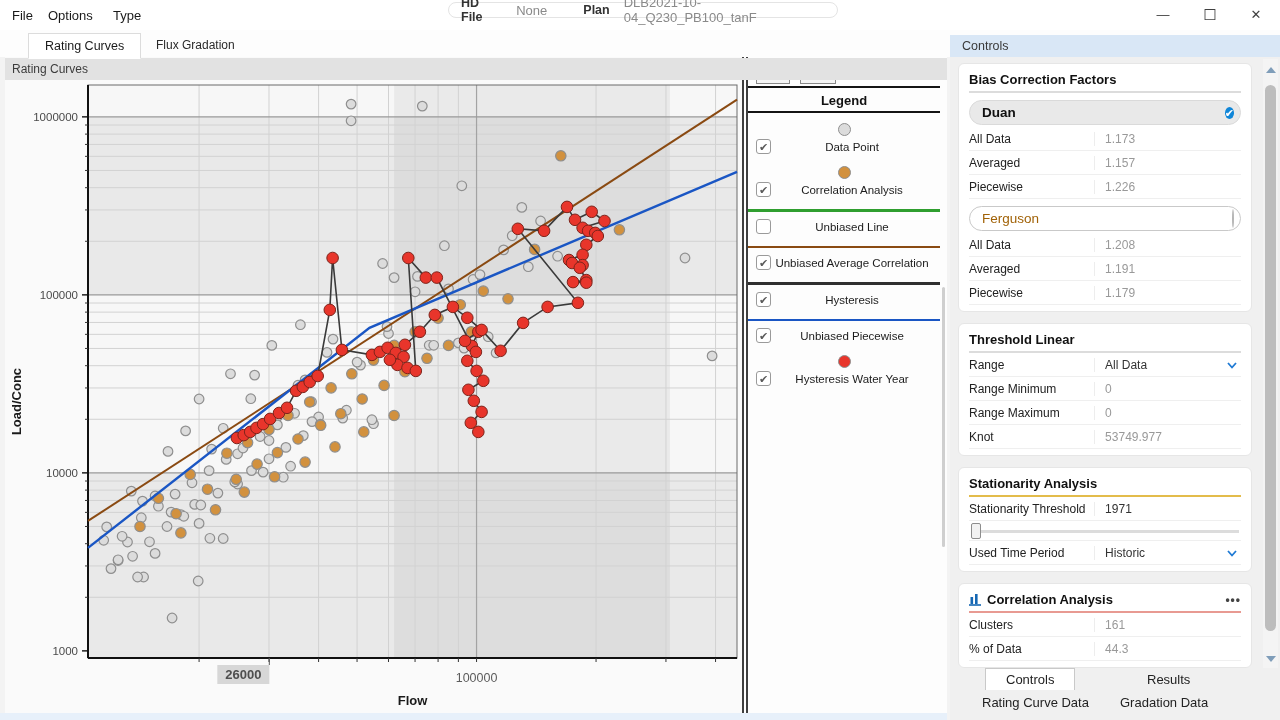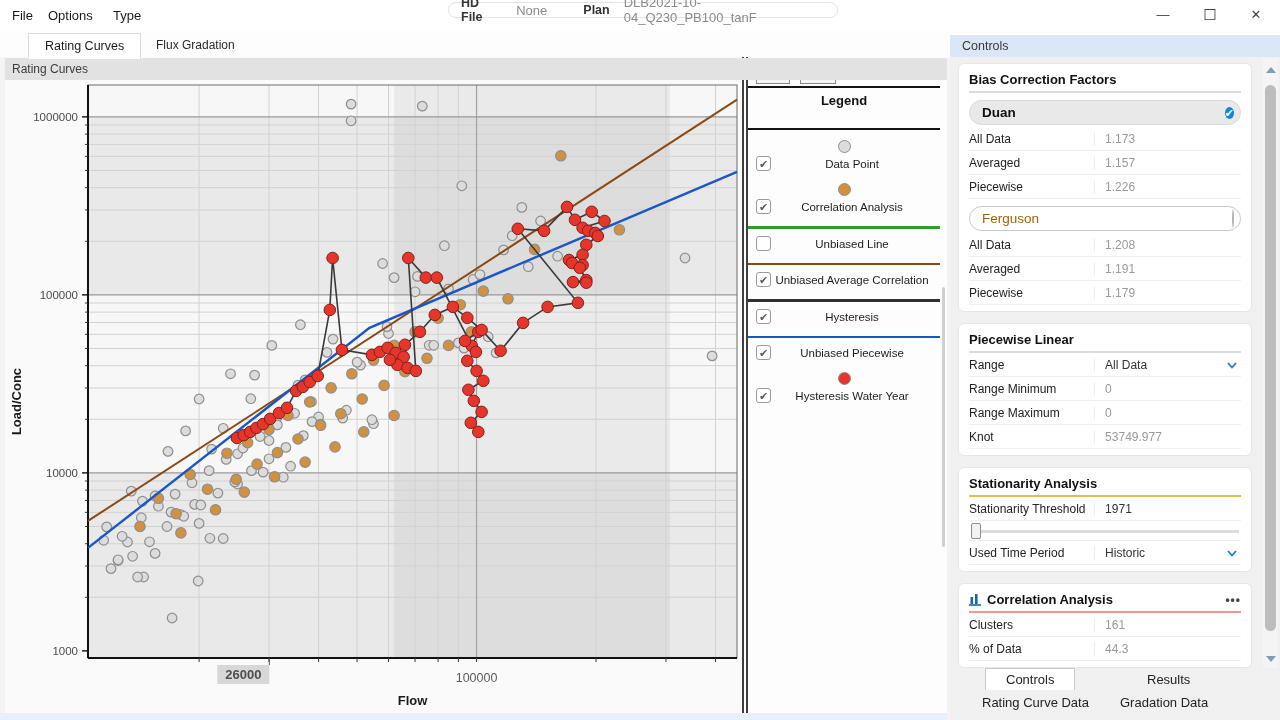--- a/index.html
+++ b/index.html
@@ -25,21 +25,21 @@
   .panel-header { position:absolute; left:0; top:0; width:942px; height:22px; background:#e2e2e2; font-size:12px; color:#3c3c3c; line-height:22px; padding-left:7px; z-index:1;}
   #chart { position:absolute; left:0; top:22px; }
 
   .splitter { position:absolute; left:742px; top:57px; width:6px; height:656px; background:#fff; border-left:2px solid #3f3f3f; border-right:2px solid #3f3f3f; }
 
   
   .legend-panel { position:absolute; left:748px; top:57px; width:199px; height:656px; background:#fdfdfd; }
   .lg-toolbar { position:absolute; left:0; top:2px; height:26px; display:flex; gap:10px; padding-left:8px; }
   .lg-btn { height:25px; border:1px solid #8a8a8a; background:#f6f6f6; display:flex; align-items:center; justify-content:center; gap:2px; padding:0 5px; }
   .lg-box { position:absolute; left:0; top:29px; width:192px; border-top:2px solid #141414; }
-  .lg-title { height:42px; border-bottom:2px solid #141414; text-align:center; font-weight:bold; font-size:13px; color:#111; line-height:25px; }
+  .lg-title { height:25px; border-bottom:2px solid #141414; text-align:center; font-weight:bold; font-size:13px; color:#111; line-height:25px; }
   .lg-items { padding-top:8px; }
   .lg-item { position:relative; }
   .lg-marker-row { height:17px; display:flex; align-items:center; justify-content:center; }
   .lg-circle { width:13px; height:13px; border-radius:50%; border:1.5px solid #8f8f8f; }
   .lg-line { height:2.5px; width:100%; }
   .lg-label-row { position:relative; height:18px; margin-bottom:8px; }
   .lg-check { position:absolute; left:8px; top:1px; width:15px; height:15px; border:1px solid #9a9a9a; border-radius:3px; background:#fff; font-size:11px; line-height:14px; text-align:center; color:#5a5a5a; }
   .lg-text { display:block; text-align:center; font-size:11.5px; color:#1c1c1c; line-height:18px; padding-left:16px; }
   .lg-scroll { position:absolute; right:2px; top:230px; width:3px; height:260px; background:#cfcfcf; border-radius:2px; }
 
@@ -553,21 +553,21 @@
           </div>
           <div class="crow">
             <span class="lab">Piecewise</span>
             <span class="val">
               <span>1.179</span>
             </span>
           </div>
         </div>
         <div class="card">
           <div class="card-title" style="border-bottom-color: rgb(220, 220, 220);">
-            <span>Piecewise Linear</span>
+            <span>Threshold Linear</span>
           </div>
           <div class="crow">
             <span class="lab">Range</span>
             <span class="val dark">
               <span>All Data</span>
               <span class="chev"><svg class="chev-icon" viewBox="0 0 10 7">
                   <path d="M1,1 L5,5.5 L9,1" stroke="#1f7ad4" stroke-width="1.8" fill="none"></path>
                 </svg></span>
             </span>
           </div>

